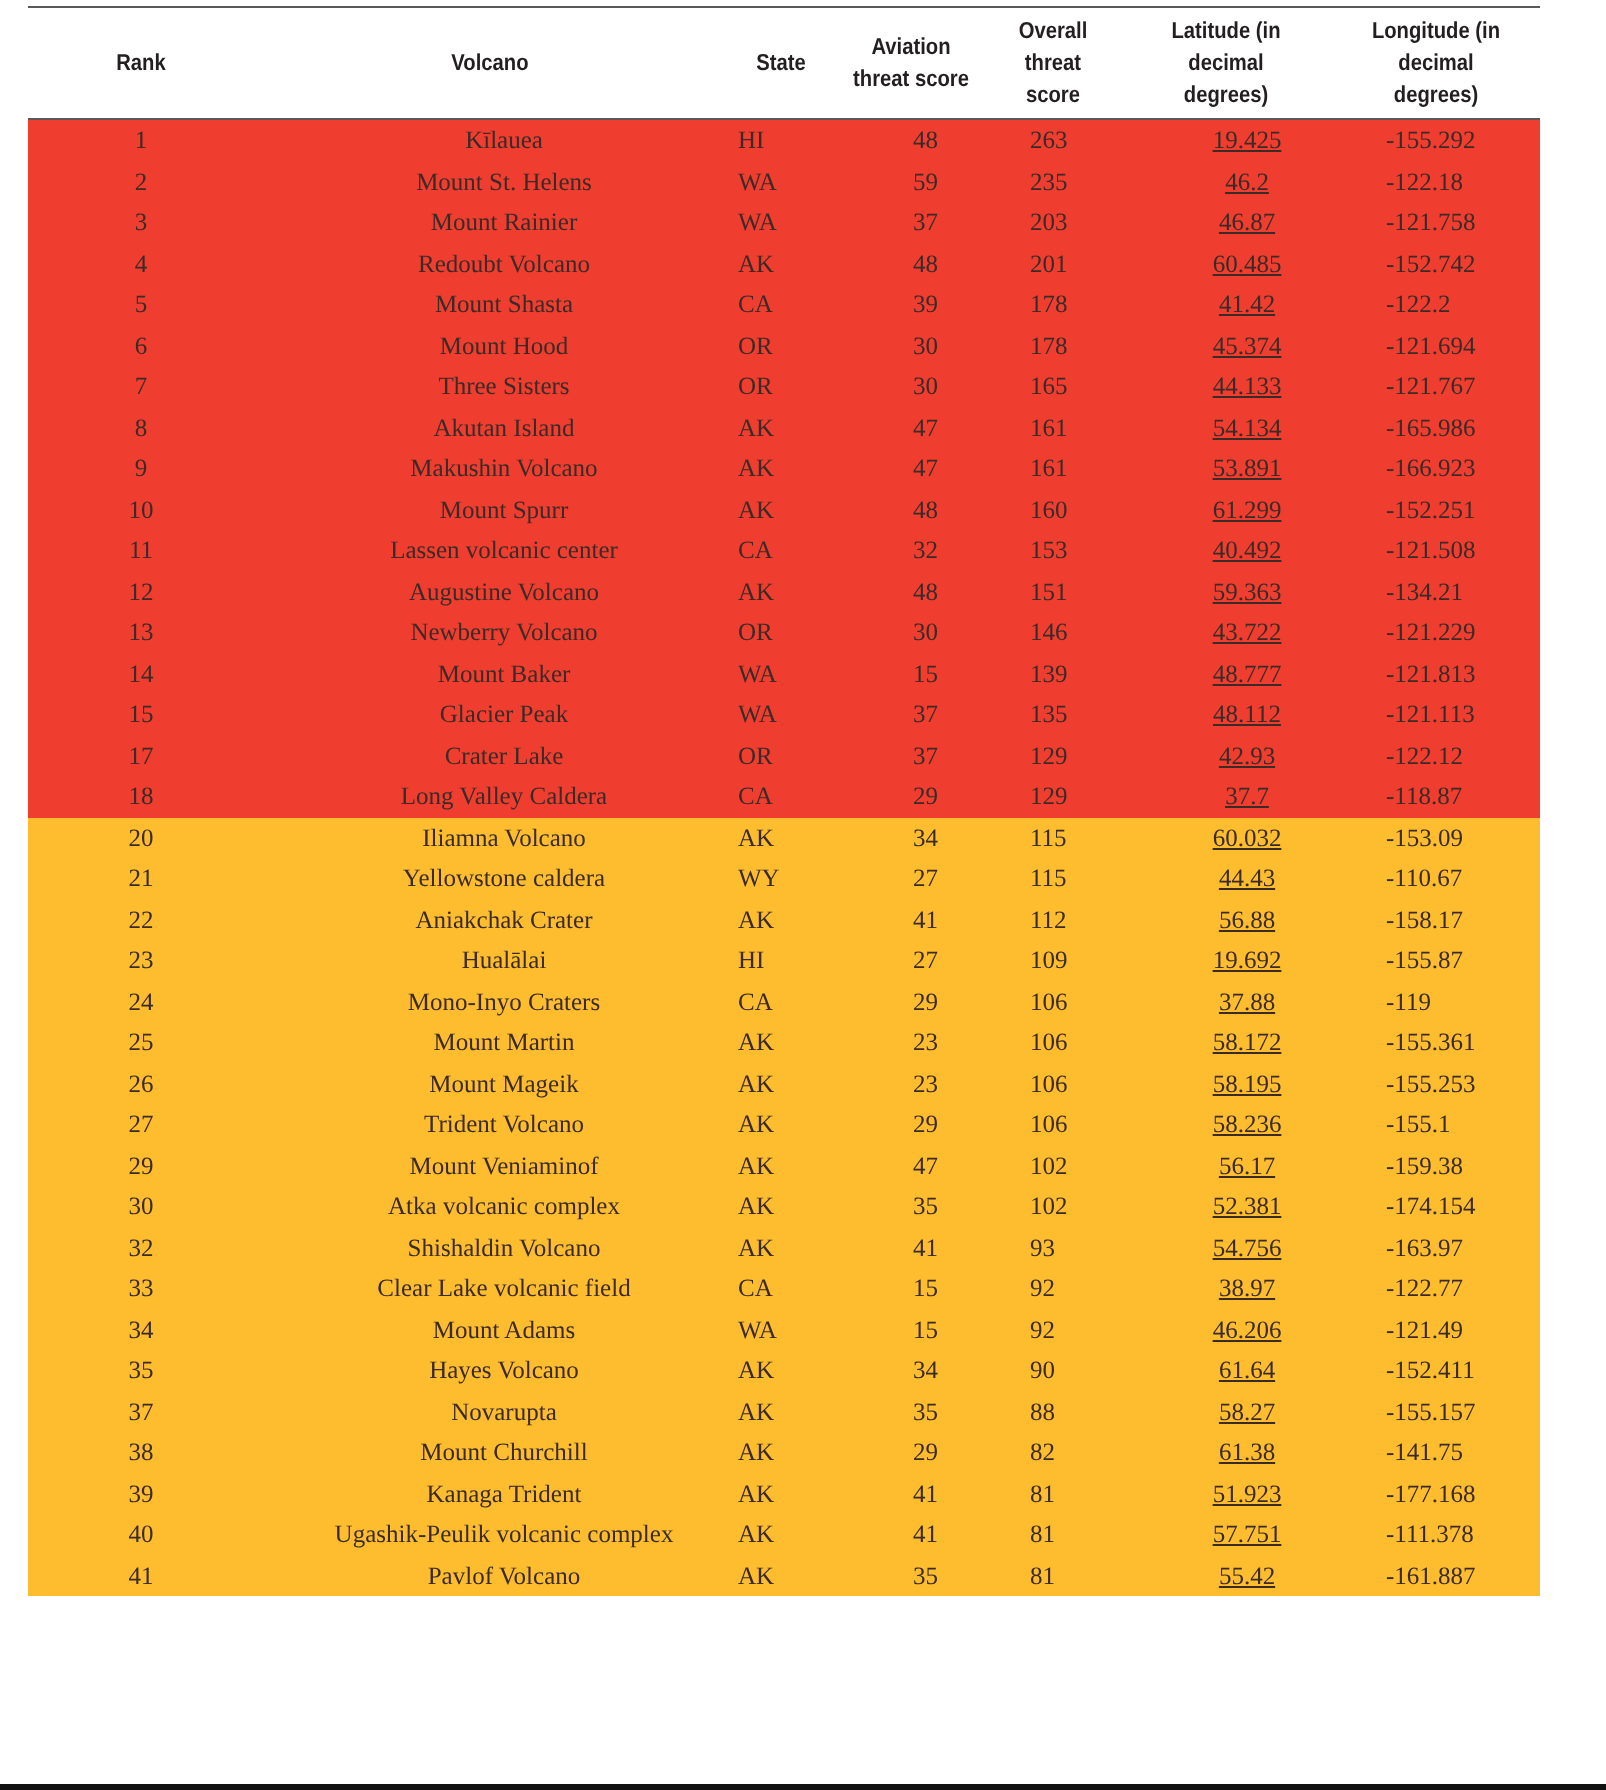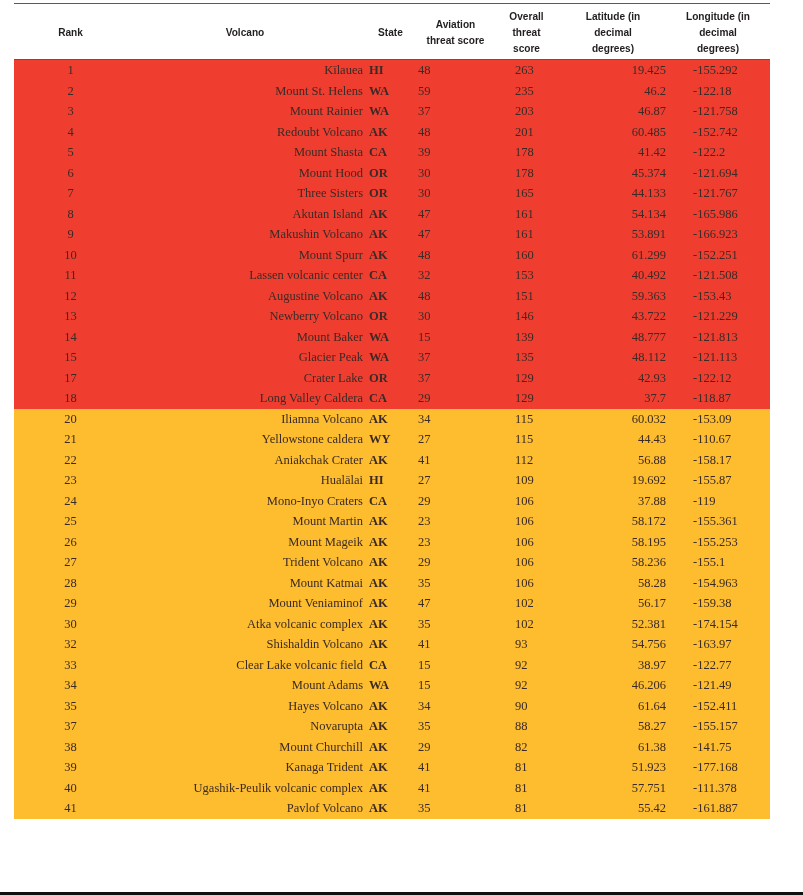--- a/index.html
+++ b/index.html
@@ -17,25 +17,25 @@
   tbody td {
     font-family: "Liberation Serif", serif;
     font-size: 12.5px; color: #3b2a26;
     height: 20.5px; padding: 0; line-height: 20.5px;
     white-space: nowrap;
   }
   tr.tier-red td { background: #ef3e2f; }
   tr.tier-orange td { background: #fdbd2e; }
   tr.tier-break td { border-top: 1.5px solid #6b3a2a; }
   td.c-rank { text-align: center; }
-  td.c-name { text-align: right; padding-left: 14px; }
-  td.c-state { text-align: left; padding-left: 6px; font-weight: bold; }
-  td.c-av { text-align: left; padding-right: 24px; }
+  td.c-name { text-align: center; padding-left: 14px; }
+  td.c-state { text-align: left; padding-left: 6px; }
+  td.c-av { text-align: right; padding-right: 24px; }
   td.c-ov { text-align: left; padding-left: 22px; }
-  td.c-lat { text-align: right; padding-left: 21px; }
+  td.c-lat { text-align: center; padding-left: 21px; text-decoration: underline; }
   td.c-lon { text-align: left; padding-left: 27px; }
   .bottom-bar { position: absolute; left: 0; top: 892px; width: 803px; height: 3px; background: #111111; }
 </style>
 </head>
 <body>
 
 <div class="wrap">
   <table>
     <colgroup>
       <col style="width:113px">
@@ -157,21 +157,21 @@
     <td class="c-lat">40.492</td>
     <td class="c-lon">-121.508</td>
   </tr>
         <tr class="tier-red">
     <td class="c-rank">12</td>
     <td class="c-name">Augustine Volcano</td>
     <td class="c-state">AK</td>
     <td class="c-av">48</td>
     <td class="c-ov">151</td>
     <td class="c-lat">59.363</td>
-    <td class="c-lon">-153.43</td>
+    <td class="c-lon">-134.21</td>
   </tr>
         <tr class="tier-red">
     <td class="c-rank">13</td>
     <td class="c-name">Newberry Volcano</td>
     <td class="c-state">OR</td>
     <td class="c-av">30</td>
     <td class="c-ov">146</td>
     <td class="c-lat">43.722</td>
     <td class="c-lon">-121.229</td>
   </tr>
@@ -277,29 +277,20 @@
         <tr class="tier-orange">
     <td class="c-rank">27</td>
     <td class="c-name">Trident Volcano</td>
     <td class="c-state">AK</td>
     <td class="c-av">29</td>
     <td class="c-ov">106</td>
     <td class="c-lat">58.236</td>
     <td class="c-lon">-155.1</td>
   </tr>
         <tr class="tier-orange">
-    <td class="c-rank">28</td>
-    <td class="c-name">Mount Katmai</td>
-    <td class="c-state">AK</td>
-    <td class="c-av">35</td>
-    <td class="c-ov">106</td>
-    <td class="c-lat">58.28</td>
-    <td class="c-lon">-154.963</td>
-  </tr>
-        <tr class="tier-orange">
     <td class="c-rank">29</td>
     <td class="c-name">Mount Veniaminof</td>
     <td class="c-state">AK</td>
     <td class="c-av">47</td>
     <td class="c-ov">102</td>
     <td class="c-lat">56.17</td>
     <td class="c-lon">-159.38</td>
   </tr>
         <tr class="tier-orange">
     <td class="c-rank">30</td>

